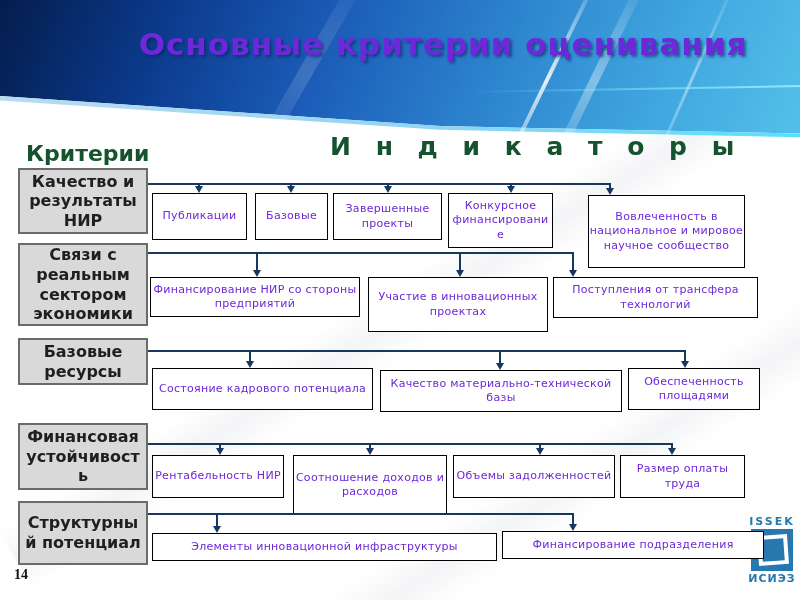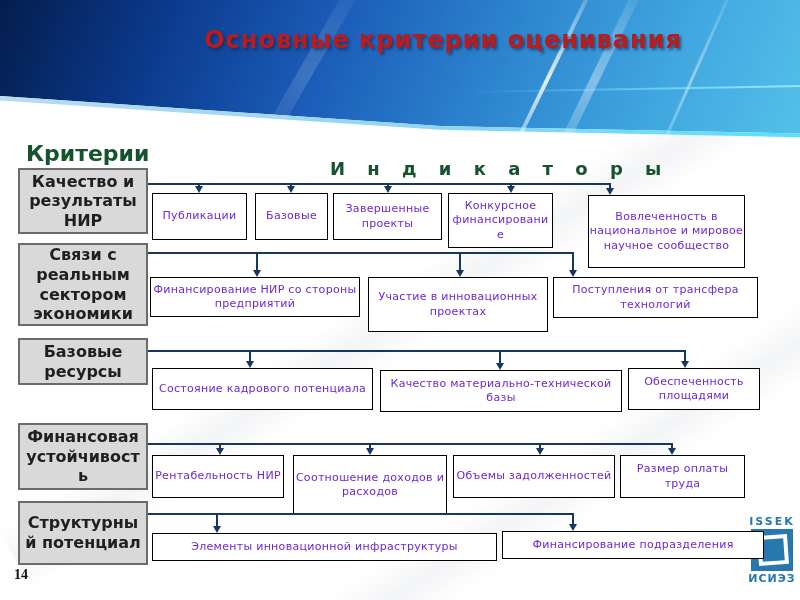--- a/index.html
+++ b/index.html
@@ -19,26 +19,26 @@
   .header-edge{position:absolute;inset:0;
     background:linear-gradient(90deg,#b9dcef 0%,#8fd4f2 55%,#59e0fb 100%);
     clip-path:polygon(0 64%,55% 84%,100% 89%,100% 91.5%,55% 86.5%,0 67%);}
   .hstreak{position:absolute;background:linear-gradient(rgba(255,255,255,0),rgba(255,255,255,.85),rgba(255,255,255,0));}
   .hs1{left:545px;top:-40px;width:4px;height:240px;transform:rotate(26deg);}
   .hs2{left:590px;top:-40px;width:9px;height:240px;transform:rotate(26deg);opacity:.45;}
   .hs3{left:300px;top:-60px;width:14px;height:260px;transform:rotate(30deg);opacity:.18;}
   .hs4{left:690px;top:-40px;width:3px;height:240px;transform:rotate(24deg);opacity:.5;}
   .cyanline{position:absolute;left:470px;top:88px;width:330px;height:2px;
     background:linear-gradient(90deg,rgba(130,230,255,0),rgba(150,238,255,.9));transform:rotate(-1deg);}
-  .title{position:absolute;top:26px;left:86px;right:0;text-align:center;color:#b91c1c;
-    font-size:24px;font-weight:bold;letter-spacing:1px;text-shadow:2px 2px 3px rgba(8,35,85,.6);}
+  .title{position:absolute;top:26px;left:86px;right:0;text-align:center;color:#6d28d9;
+    font-size:31px;font-weight:bold;letter-spacing:1px;text-shadow:2px 2px 3px rgba(8,35,85,.6);}
   
   .lbl{position:absolute;font-weight:bold;color:#14532d;z-index:2;}
   .lbl-criteria{top:141px;left:26px;font-size:22px;}
-  .lbl-indicators{top:158px;left:330px;font-size:18px;letter-spacing:8px;}
+  .lbl-indicators{top:132px;left:330px;font-size:25px;letter-spacing:8px;}
   
   .cbox{position:absolute;background:#d9d9d9;border:2px solid #6b6b6b;z-index:2;
     display:flex;align-items:center;justify-content:center;text-align:center;
     font-size:16px;font-weight:bold;color:#1f1f1f;line-height:1.22;
     padding:2px 4px;box-sizing:border-box;word-break:break-word;}
   .ibox{position:absolute;background:#ffffff;border:1.5px solid #000000;z-index:2;
     display:flex;align-items:center;justify-content:center;text-align:center;
     font-size:11px;color:#6d28d9;letter-spacing:.3px;line-height:1.3;
     padding:2px 0;box-sizing:border-box;word-break:break-word;}
   

